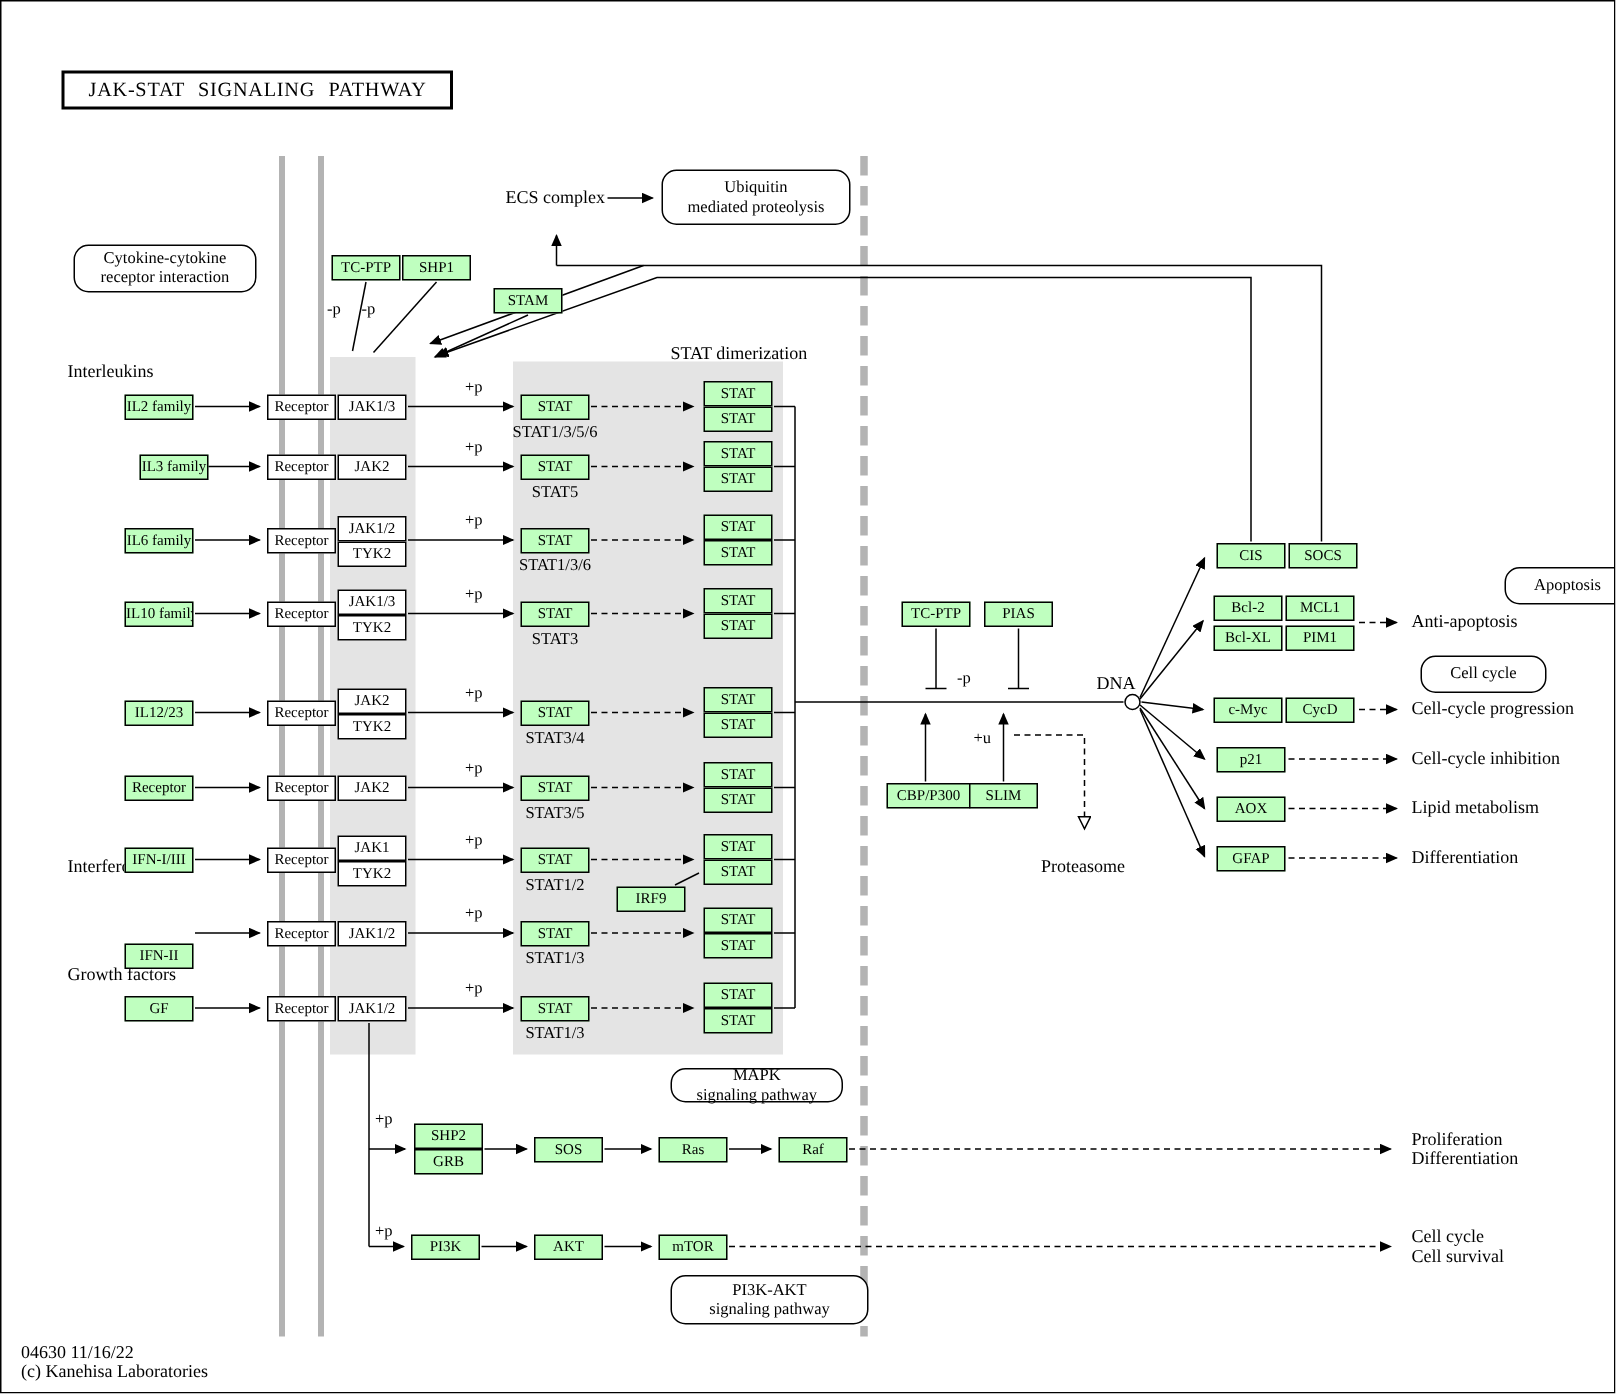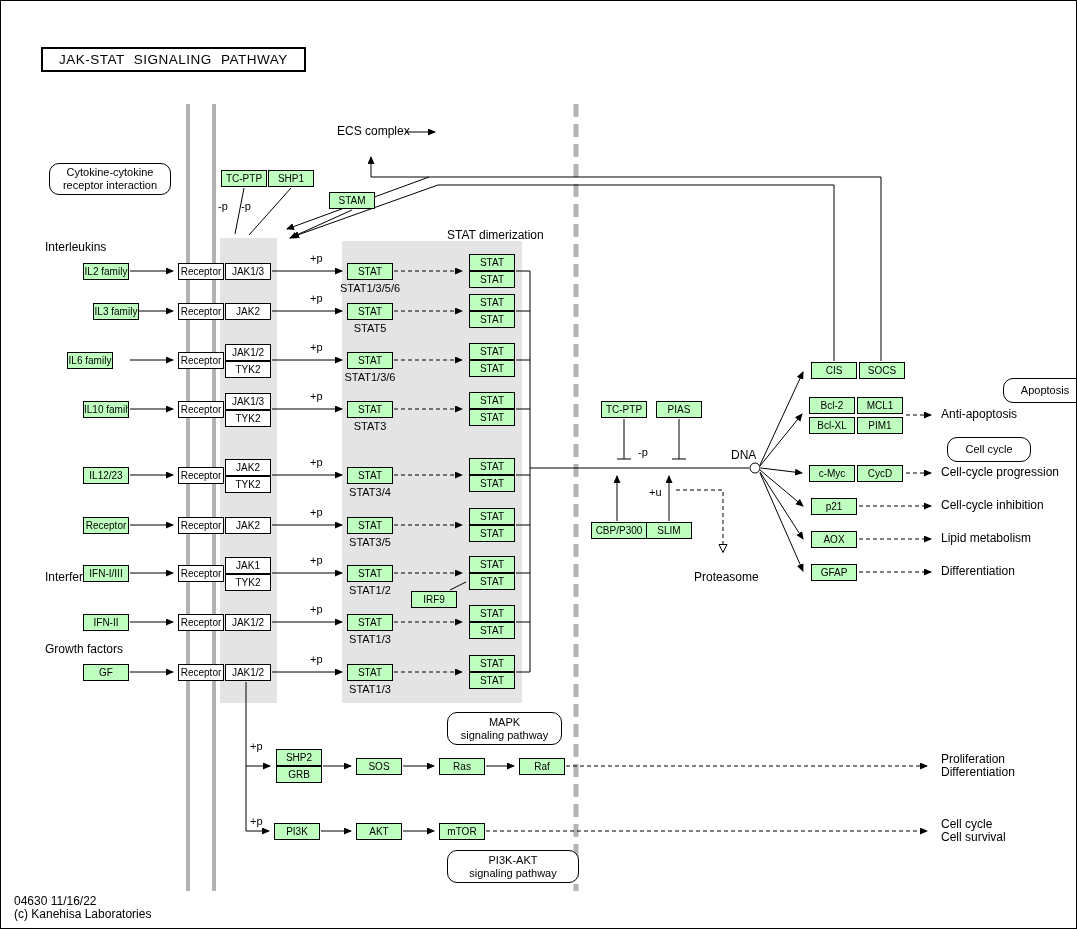--- a/index.html
+++ b/index.html
@@ -1,16 +1,16 @@
 <!DOCTYPE html>
 <html><head>
 <meta charset="utf-8">
 <style>
   html,body{margin:0;padding:0;background:#fff}
-  .canvas{position:relative;width:1077px;height:929px;background:#fff;border:1px solid #000;box-sizing:border-box;font-family:Liberation Sans, sans-serif;overflow:hidden}
+  .canvas{position:relative;width:1077px;height:929px;background:#fff;border:1px solid #000;box-sizing:border-box;font-family:Liberation Serif, serif;overflow:hidden}
   svg{position:absolute;left:0;top:0}
   .title{position:absolute;border:2px solid #000;padding:3px 16px;font-size:13.5px;letter-spacing:.5px;word-spacing:5px;background:#fff;white-space:nowrap}
   .g,.w{position:absolute;width:46px;height:17px;border:1px solid #000;box-sizing:border-box;font-size:10px;line-height:15px;text-align:center;overflow:hidden;white-space:nowrap}
   .g{background:#bfffbf}
   .w{background:#fff}
   .r{position:absolute;background:#fff;border:1px solid #000;border-radius:10px;box-sizing:border-box;display:flex;align-items:center;justify-content:center;text-align:center;font-size:11px;line-height:13px;white-space:pre-line}
   .t{position:absolute;font-size:12px;white-space:pre-line;line-height:13px}
   .sub{width:80px;text-align:center;font-size:11px}
   .s{position:absolute;font-size:11px;white-space:nowrap}
   .ftr{position:absolute;font-size:12px;white-space:nowrap}
@@ -132,21 +132,23 @@
       <path d="M402,830H433" marker-end="url(#ah)"></path>
       <path d="M485,830H926" stroke-dasharray="4 3" marker-end="url(#ah)"></path>
     </g>
     <circle cx="754" cy="467" r="5" fill="#fff" stroke="#000"></circle>
   </svg>
 
   <div class="title" style="left:40px;top:46px">JAK-STAT SIGNALING PATHWAY</div>
 
   <div class="r" style="left:48px;top:162px;width:122px;height:32px">Cytokine-cytokine
 receptor interaction</div>
-  <div class="r" style="left:446px;top:711px;width:115px;height:33px">MAPK
+  <div class="r" style="left:440px;top:112px;width:126px;height:37px">Ubiquitin
+mediated proteolysis</div>
+  <div class="r" style="left:446px;top:711px;width:115px;height:23px">MAPK
 signaling pathway</div>
   <div class="r" style="left:446px;top:849px;width:132px;height:33px">PI3K-AKT
 signaling pathway</div>
   <div class="r" style="left:1002px;top:377px;width:84px;height:25px">Apoptosis</div>
   <div class="r" style="left:946px;top:436px;width:84px;height:25px">Cell cycle</div>
 
   <div class="g" style="left:220px;top:169px">TC-PTP</div>
   <div class="g" style="left:267px;top:169px">SHP1</div>
   <div class="g" style="left:328px;top:191px">STAM</div>
   <div class="s" style="left:217px;top:199px">-p</div>
@@ -171,21 +173,21 @@
 
   <div class="g" style="left:92px;top:302px">IL3 family</div>
   <div class="w" style="left:177px;top:302px">Receptor</div>
   <div class="w" style="left:224px;top:302px">JAK2</div>
   <div class="s" style="left:309px;top:291px">+p</div>
   <div class="g" style="left:346px;top:302px">STAT</div>
   <div class="t sub" style="left:329px;top:321px">STAT5</div>
   <div class="g" style="left:468px;top:293px">STAT</div>
   <div class="g" style="left:468px;top:310px">STAT</div>
 
-  <div class="g" style="left:66px;top:351px">IL6 family</div>
+  <div class="g" style="left:82px;top:351px">IL6 family</div>
   <div class="w" style="left:177px;top:351px">Receptor</div>
   <div class="w" style="left:224px;top:343px">JAK1/2</div>
   <div class="w" style="left:224px;top:360px">TYK2</div>
   <div class="s" style="left:309px;top:340px">+p</div>
   <div class="g" style="left:346px;top:351px">STAT</div>
   <div class="t sub" style="left:329px;top:370px">STAT1/3/6</div>
   <div class="g" style="left:468px;top:342px">STAT</div>
   <div class="g" style="left:468px;top:359px">STAT</div>
 
   <div class="g" style="left:82px;top:400px">IL10 family</div>
@@ -221,21 +223,21 @@
   <div class="w" style="left:177px;top:564px">Receptor</div>
   <div class="w" style="left:224px;top:556px">JAK1</div>
   <div class="w" style="left:224px;top:573px">TYK2</div>
   <div class="s" style="left:309px;top:553px">+p</div>
   <div class="g" style="left:346px;top:564px">STAT</div>
   <div class="t sub" style="left:329px;top:583px">STAT1/2</div>
   <div class="g" style="left:410px;top:590px">IRF9</div>
   <div class="g" style="left:468px;top:555px">STAT</div>
   <div class="g" style="left:468px;top:572px">STAT</div>
 
-  <div class="g" style="left:82px;top:613px">IFN-II</div>
+  <div class="g" style="left:82px;top:628px">IFN-II</div>
   <div class="w" style="left:177px;top:613px">Receptor</div>
   <div class="w" style="left:224px;top:613px">JAK1/2</div>
   <div class="s" style="left:309px;top:602px">+p</div>
   <div class="g" style="left:346px;top:613px">STAT</div>
   <div class="t sub" style="left:329px;top:632px">STAT1/3</div>
   <div class="g" style="left:468px;top:604px">STAT</div>
   <div class="g" style="left:468px;top:621px">STAT</div>
 
   <div class="g" style="left:82px;top:663px">GF</div>
   <div class="w" style="left:177px;top:663px">Receptor</div>

